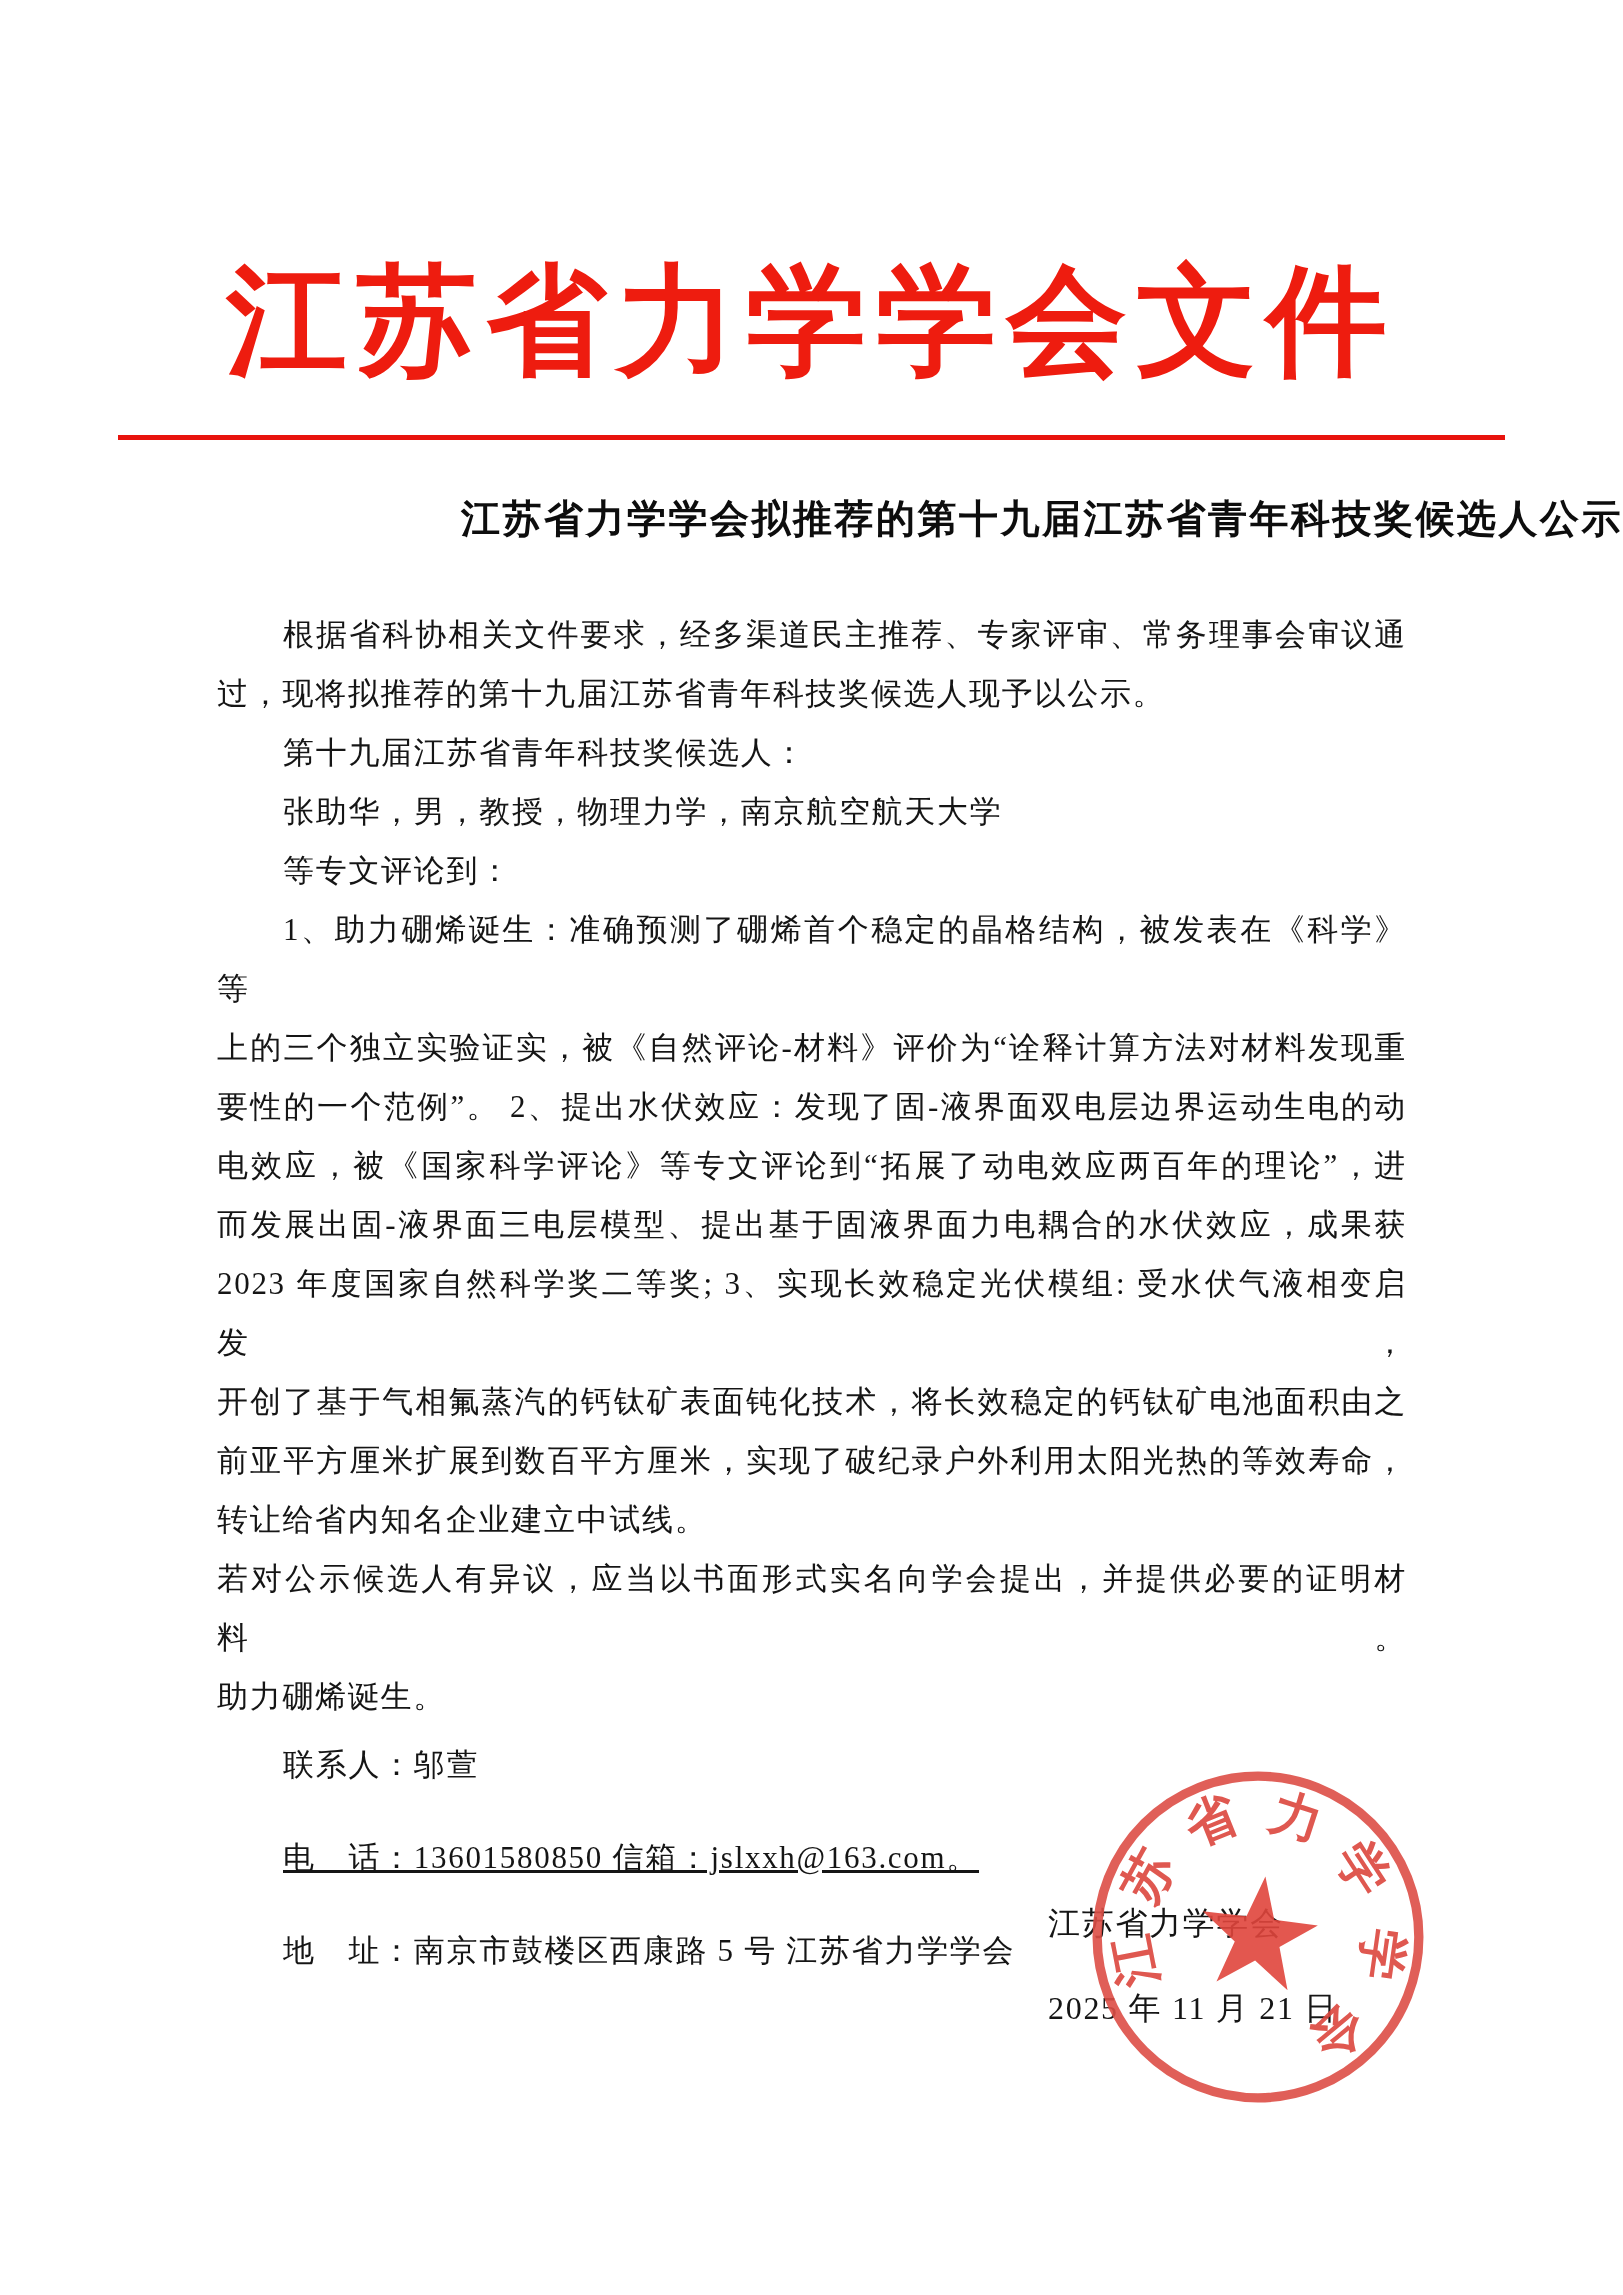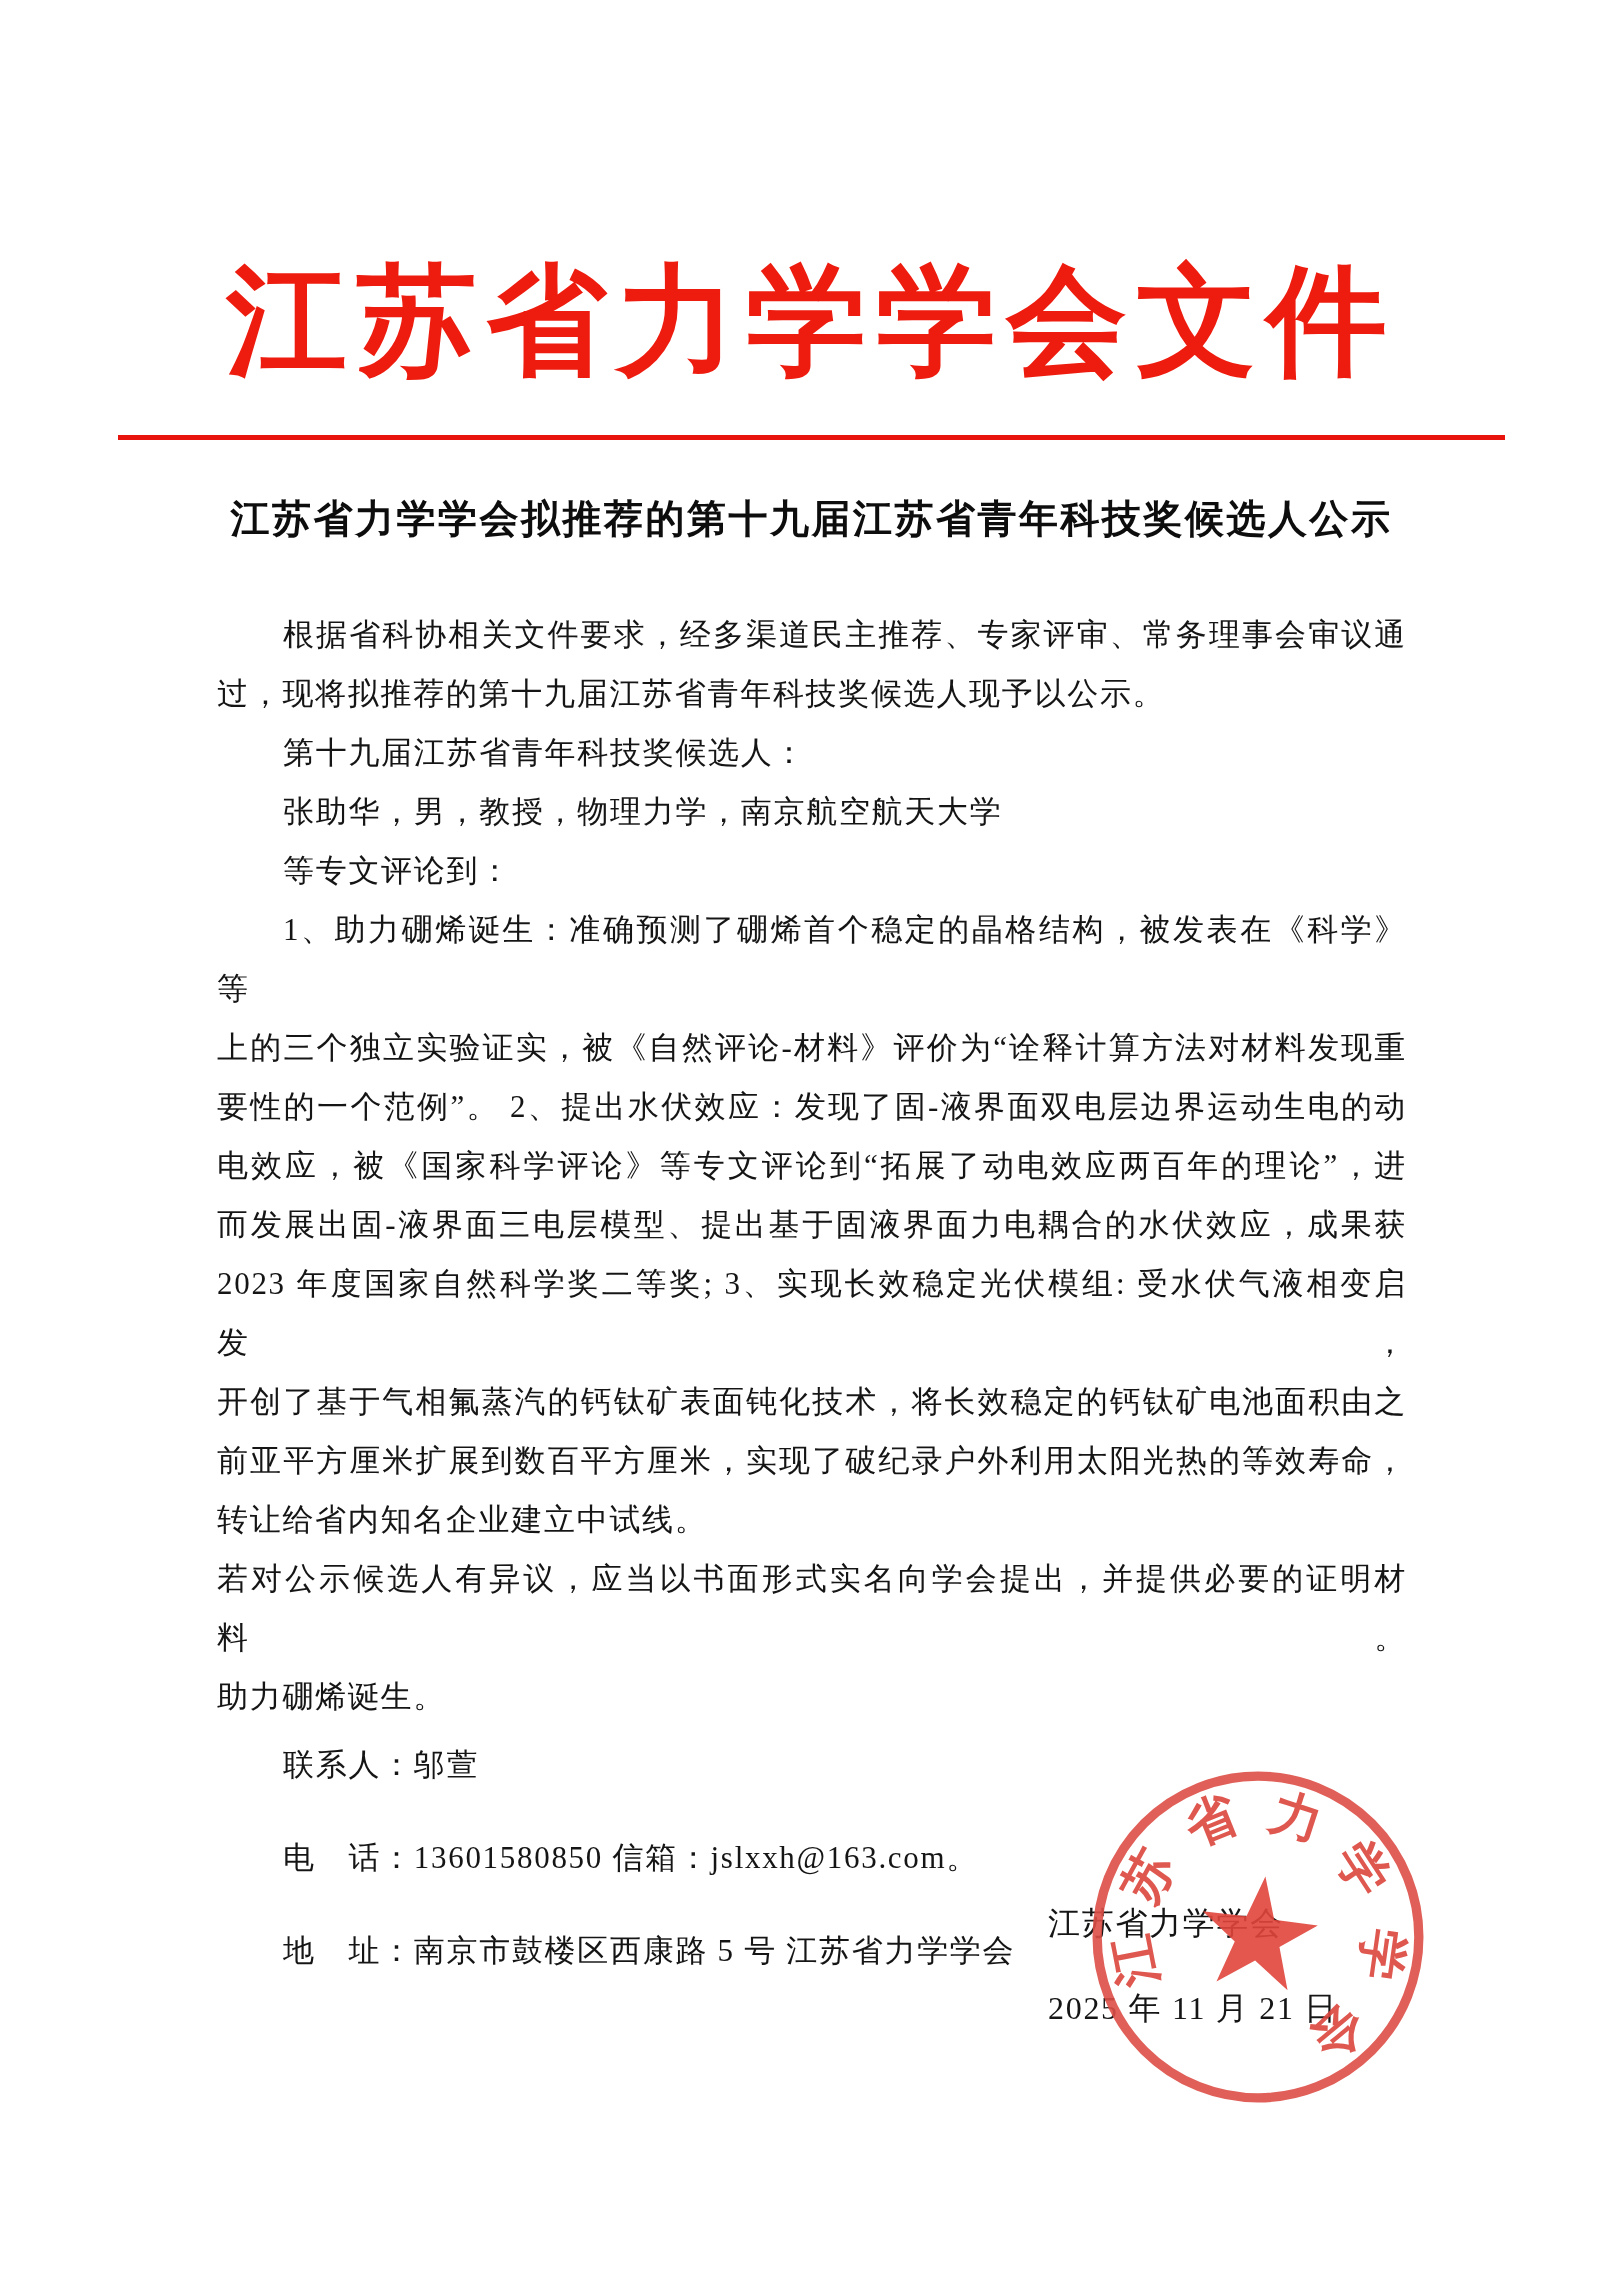--- a/index.html
+++ b/index.html
@@ -9,21 +9,21 @@
   }
   
   .org-title{
     position:absolute;top:262px;left:0;right:0;text-align:center;
     font-size:120px;line-height:1;font-weight:bold;letter-spacing:10px;
     color:#ee1c0f;white-space:nowrap;
   }
   .red-rule{position:absolute;top:435px;left:118px;width:1387px;height:5px;background:#e8130d;}
   
   .doc-title{
-    position:absolute;top:497px;left:0;right:0;text-align:center;
+    position:absolute;top:497px;left:0;right:0;text-align:right;
     font-size:39px;line-height:1.15;font-weight:bold;letter-spacing:2.5px;color:#0d0d0d;
     font-family:"Liberation Sans","DejaVu Sans",sans-serif;white-space:nowrap;
   }
   
   .body-text{
     position:absolute;left:217px;top:605px;width:1190px;
     font-size:31px;line-height:59px;letter-spacing:1.7px;color:#151515;
   }
   .line{text-align:justify;text-justify:inter-character;}
   .line.just{text-align-last:justify;}
@@ -57,21 +57,21 @@
       <div class="line just">要性的一个范例”。 2、提出水伏效应：发现了固-液界面双电层边界运动生电的动</div>
       <div class="line just">电效应，被《国家科学评论》等专文评论到“拓展了动电效应两百年的理论”，进</div>
       <div class="line just">而发展出固-液界面三电层模型、提出基于固液界面力电耦合的水伏效应，成果获</div>
       <div class="line just">2023 年度国家自然科学奖二等奖; 3、实现长效稳定光伏模组: 受水伏气液相变启发，</div>
       <div class="line just">开创了基于气相氟蒸汽的钙钛矿表面钝化技术，将长效稳定的钙钛矿电池面积由之</div>
       <div class="line just">前亚平方厘米扩展到数百平方厘米，实现了破纪录户外利用太阳光热的等效寿命，</div>
       <div class="line">转让给省内知名企业建立中试线。</div>
       <div class="line just">若对公示候选人有异议，应当以书面形式实名向学会提出，并提供必要的证明材料。</div>
       <div class="line">助力硼烯诞生。</div>
       <div class="line indent" style="margin-top: 8.5px;">联系人：邬萱</div>
-      <div class="line indent" style="margin-top: 34px;">电　话：13601580850 信箱：jslxxh@163.com。</div>
+      <div class="line indent" style="margin-top: 34px; text-decoration: underline;">电　话：13601580850 信箱：jslxxh@163.com。</div>
       <div class="line indent" style="margin-top: 34px;">地　址：南京市鼓楼区西康路 5 号 江苏省力学学会</div>
     </div>
 
   <div class="sig-org">江苏省力学学会</div>
   <div class="sig-date">2025 年 11 月 21 日</div>
 
   <svg class="seal" viewBox="-215 -215 430 430" xmlns="http://www.w3.org/2000/svg">
     <circle cx="0" cy="0" r="190" fill="none" stroke="#dd4e46" stroke-width="11"></circle>
     <polygon transform="rotate(7)" fill="#e0453c" points="0,-72 16.5,-22.7 68.5,-22.2 26.6,8.7 42.3,58.2 0,28 -42.3,58.2 -26.6,8.7 -68.5,-22.2 -16.5,-22.7"></polygon>
     <g id="seal-arc">

